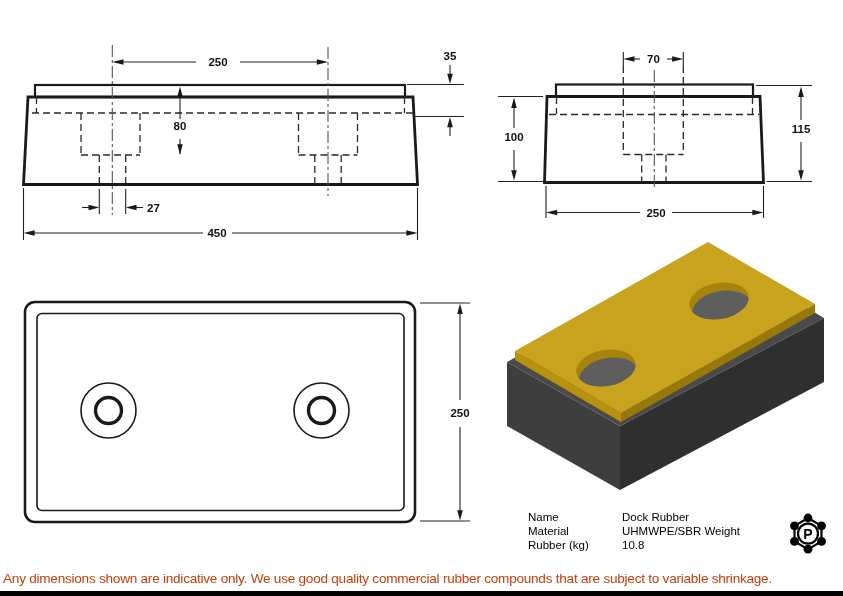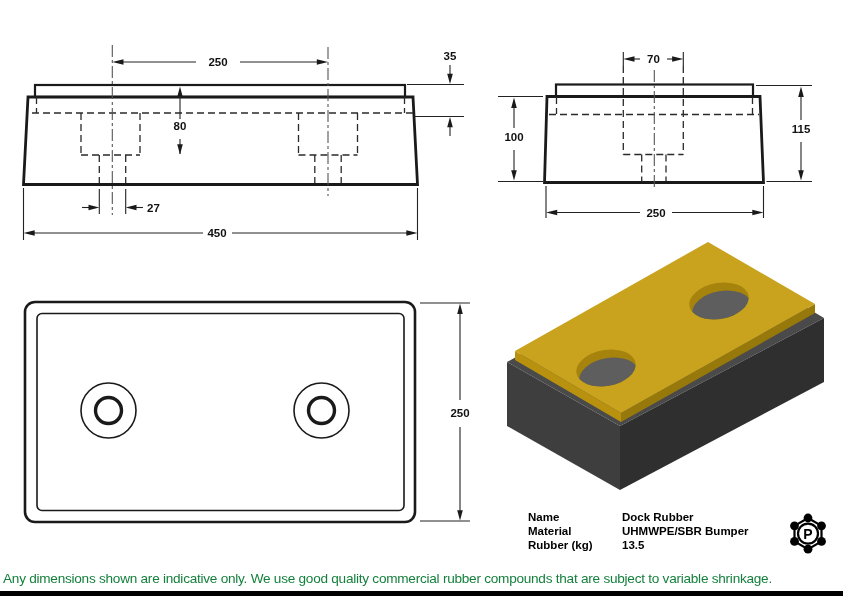--- a/index.html
+++ b/index.html
@@ -7,26 +7,26 @@
        font-family:"Liberation Sans",sans-serif;-webkit-font-smoothing:antialiased;}
   #drawing{position:absolute;left:0;top:0;}
   svg text.dim{font-family:"Liberation Sans",sans-serif;font-weight:bold;font-size:11.5px;fill:#111;}
   .solid{stroke:#1a1a1a;fill:none;}
   .sw3{stroke-width:2.8;}
   .sw24{stroke-width:2.2;}
   .thin{stroke:#222;stroke-width:1.1;fill:none;}
   .hidden-l{stroke:#2a2a2a;stroke-width:1.3;fill:none;stroke-dasharray:7,4;}
   .cline{stroke:#555;stroke-width:1.1;fill:none;stroke-dasharray:12,3,3,3;}
   .ah{fill:#1a1a1a;stroke:none;}
-  .info-table{position:absolute;left:528px;top:511px;font-size:11.5px;line-height:13.9px;color:#000;font-weight:bold;}
+  .info-table{position:absolute;left:528px;top:511px;font-size:11.5px;line-height:13.9px;color:#000;}
   .info-row{display:flex;}
   .info-label{width:94px;}
   .logo{position:absolute;left:783px;top:508px;}
   .disclaimer{position:absolute;left:3px;top:571px;width:838px;font-size:13.6px;
-              letter-spacing:-0.25px;color:#15803d;white-space:nowrap;}
+              letter-spacing:-0.25px;color:#c2410c;white-space:nowrap;}
   .bottom-bar{position:absolute;left:0;top:591px;width:843px;height:5px;background:#000;}
 </style>
 </head>
 <body>
 
 <svg id="drawing" width="843" height="596" viewBox="0 0 843 596">
 
   <g>
     <g>
       <rect class="solid sw24" x="35" y="85" width="370" height="12"></rect>
@@ -195,25 +195,25 @@
   </g>
 </svg>
 
 <div class="info-table">
   <div class="info-row">
     <span class="info-label">Name</span>
     <span class="info-value">Dock Rubber</span>
   </div>
   <div class="info-row">
     <span class="info-label">Material</span>
-    <span class="info-value">UHMWPE/SBR Bumper</span>
+    <span class="info-value">UHMWPE/SBR Weight</span>
   </div>
   <div class="info-row">
     <span class="info-label">Rubber (kg)</span>
-    <span class="info-value">13.5</span>
+    <span class="info-value">10.8</span>
   </div>
 </div>
 
 <svg class="logo" width="50" height="52" viewBox="0 0 50 52">
   <g>
     <polygon points="25,10 38.5,17.8 38.5,33.4 25,41.2 11.5,33.4 11.5,17.8" fill="none" stroke="#000" stroke-width="2.2"></polygon>
     <circle cx="25" cy="10" r="4.4" fill="#000"></circle>
     <circle cx="38.5" cy="17.8" r="4.4" fill="#000"></circle>
     <circle cx="38.5" cy="33.4" r="4.4" fill="#000"></circle>
     <circle cx="25" cy="41.2" r="4.4" fill="#000"></circle>

